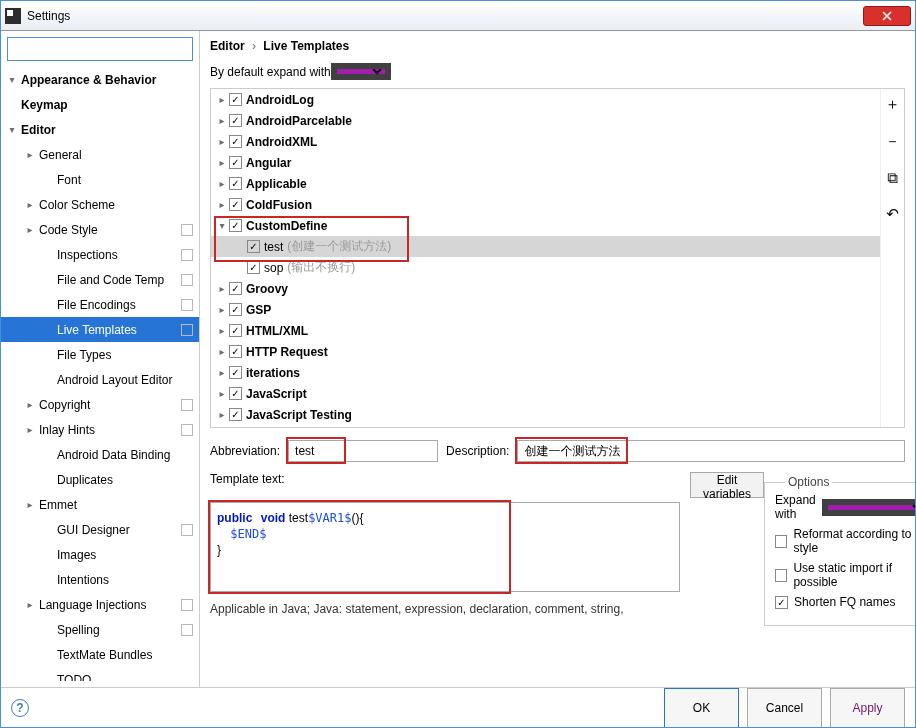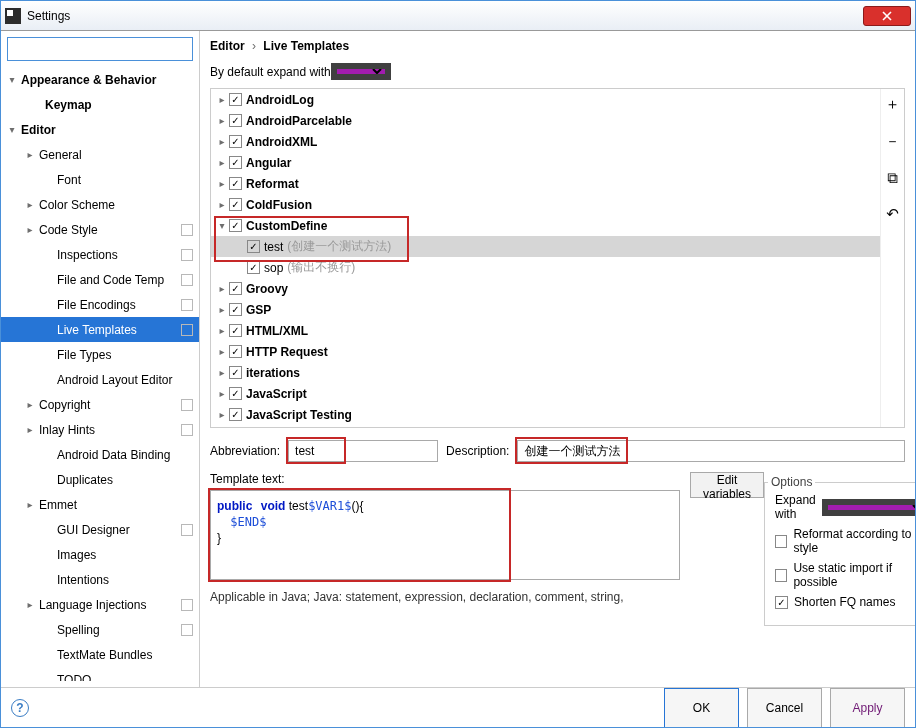--- a/index.html
+++ b/index.html
@@ -44,28 +44,28 @@
 .tnode.selrow{background:#d6d6d6}
 .hl-red{border:2px solid #c62828;position:absolute;pointer-events:none}
 .tpl-wrap{position:relative}
 .row2{display:flex;align-items:center;margin-top:12px;gap:8px}
 .row2 input[type=text]{height:22px;border:1px solid #a9a9a9;padding:2px 6px}
 .abbr-in{width:150px}
 .desc-in{flex:1}
 .row3{display:flex;margin-top:10px;gap:10px}
 .col-a{flex:1;display:flex;flex-direction:column}
 .col-b{width:215px;display:flex;flex-direction:row}
-.template-label{margin-bottom:4px}
+.template-label{margin-bottom:16px}
 .code{border:1px solid #a9a9a9;height:90px;padding:6px;font-family:Consolas,monospace;font-size:14px;white-space:pre;position:relative}
 .kw{color:#0018c4;font-weight:bold}
 .var{color:#1d4ed8;font-family:Consolas,monospace}
 .btn{height:26px;border:1px solid #a9a9a9;background:#f2f2f2;padding:0 12px;cursor:default}
 .btn.wide{width:100%}
 .opts{border:1px solid #ccc;margin-top:10px;padding:10px;position:relative}
-.opts-title{position:absolute;top:-8px;left:3px;background:#fff;padding:0 3px;color:#444}
+.opts-title{position:absolute;top:-8px;left:20px;background:#fff;padding:0 3px;color:#444}
 .opt-row{display:flex;align-items:center;margin-bottom:6px}
 .opt-row .cb{width:13px;height:13px;border:1px solid #888;margin-right:6px;display:inline-flex;align-items:center;justify-content:center;font-size:10px}
 .applicable{margin-top:10px;color:#333}
 .footer{height:40px;border-top:1px solid #ccc;display:flex;align-items:center;padding:0 10px;gap:8px}
 .footer .help{width:18px;height:18px;border-radius:50%;border:1px solid #3b7dc4;color:#3b7dc4;display:flex;align-items:center;justify-content:center;font-weight:bold}
 .footer .sp{flex:1}
 .dlg-btn{width:75px;height:40px;border:1px solid #a9a9a9;background:#f6f6f6}
 .dlg-btn.primary{border:1px solid #2675d6}
 .dlg-btn.disabled{color:#701a75}
 </style>
@@ -93,21 +93,21 @@
         <input class="search" type="text" placeholder="" style="">
       </div>
     </div>
     <div class="tree" id="sidebar-tree">
         <div class="node l1">
           <span class="arrow">▾</span>
           <span class="label" style="font-weight: bold;">Appearance &amp; Behavior</span>
         </div>
         <div class="node l1">
           <span class="arrow"></span>
-          <span class="label" style="font-weight: bold; margin-left: 24px;">Keymap</span>
+          <span class="label" style="font-weight: bold;">Keymap</span>
         </div>
         <div class="node l1">
           <span class="arrow">▾</span>
           <span class="label" style="font-weight: bold;">Editor</span>
         </div>
         <div class="node l2">
           <span class="arrow">▸</span>
           <span class="label">General</span>
         </div>
         <div class="node l3">
@@ -238,21 +238,21 @@
               <span class="lab">AndroidXML</span>
             </div>
             <div class="tnode">
               <span class="arrow">▸</span>
               <span class="cb">✓</span>
               <span class="lab">Angular</span>
             </div>
             <div class="tnode">
               <span class="arrow">▸</span>
               <span class="cb">✓</span>
-              <span class="lab">Reformat</span>
+              <span class="lab">Applicable</span>
             </div>
             <div class="tnode">
               <span class="arrow">▸</span>
               <span class="cb">✓</span>
               <span class="lab">ColdFusion</span>
             </div>
             <div class="tnode">
               <span class="arrow">▾</span>
               <span class="cb">✓</span>
               <span class="lab">CustomDefine</span>

